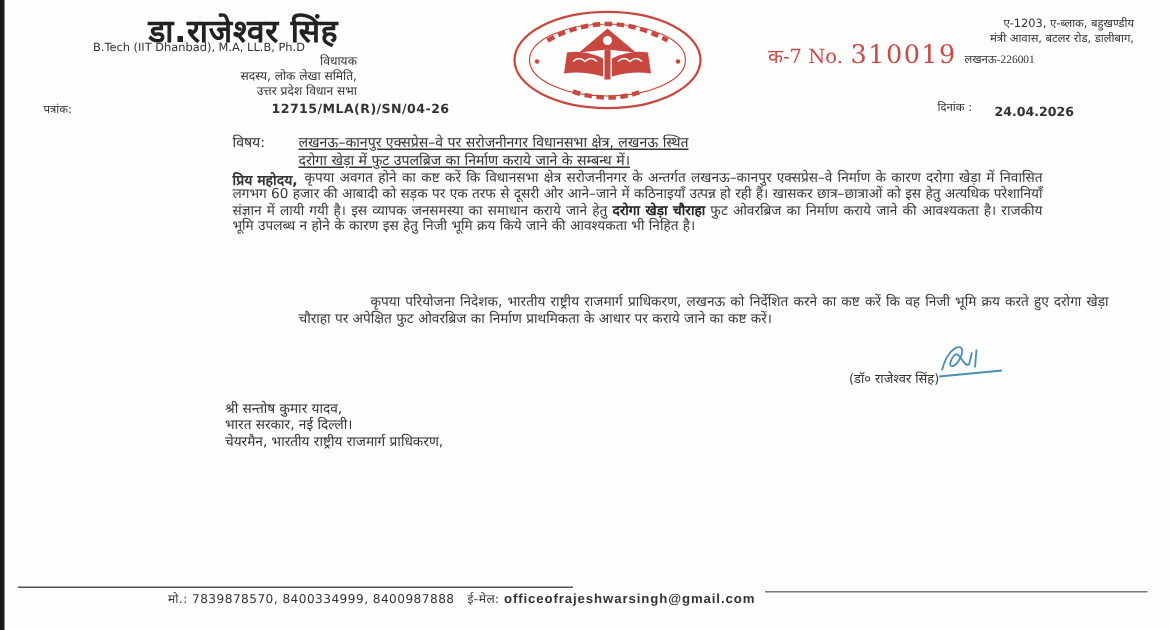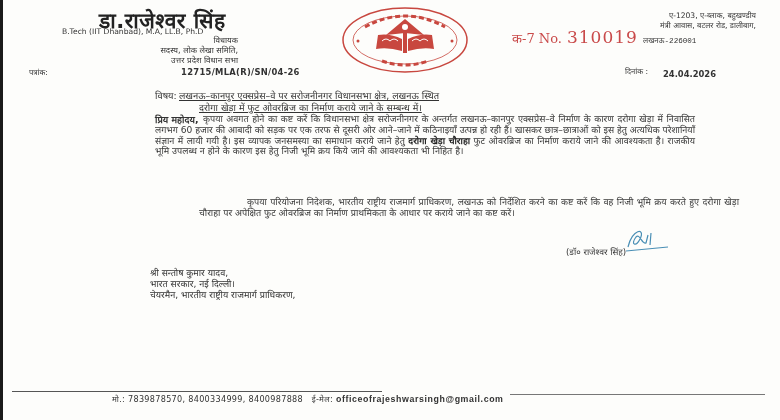--- a/index.html
+++ b/index.html
@@ -15,29 +15,29 @@
     .quals { left:62px; top:27px; font-size:7.6px; color:#333; }
     .hdr-block { position:absolute; left:30px; width:208px; top:35px; text-align:right; }
     .hdr-block div { font-size:8.1px; line-height:10.2px; color:#333; }
 
     .emblem { left:340px; top:5px; width:130px; height:70px; }
 
     .addr { right:24px; top:11px; text-align:right; font-size:7.6px; line-height:10.3px; color:#333; }
     .serial { left:512px; top:27px; font-family:"DejaVu Serif", serif; color:#c94a4a; }
     .serial .pre { font-size:13px; }
     .serial .num { font-size:17px; letter-spacing:1px; }
-    .serial .city { font-size:7.6px; color:#333; font-family:Liberation Mono, monospace; }
+    .serial .city { font-size:7.6px; color:#333; font-family:Liberation Serif, serif; }
 
     .ref-label { left:29px; top:67px; font-size:7.6px; color:#333; }
     .ref-val { left:181px; top:67px; font-size:8.4px; font-weight:bold; color:#333; letter-spacing:0.3px; }
     .date-label { left:625px; top:66px; font-size:7.6px; color:#333;text-align:center; }
     .date-val { left:663px; top:69px; font-size:8.4px; font-weight:bold; color:#333; }
 
     .subject { left:155px; top:90px; font-size:9.4px; line-height:11.8px; color:#333; }
-    .subject .lbl { display:inline-block; width:24px; }
+    .subject .lbl { display:inline-block; width:44px; }
     .subject .ul { text-decoration:underline; }
     .subject .indent { padding-left:44px; }
 
     .salutation { left:155px; top:113px; font-size:9.4px; font-weight:bold; color:#333; }
 
     .body-text { left:155px; width:540px; font-size:9.1px; line-height:10.8px; color:#383838; }
     .para1 { top:114px; }
     .para2 { top:197px;margin-left:44px; }
     .body-text p { margin:0; text-align:justify; text-align-last:left; white-space:normal; }
     .body-text .ind { text-indent:48px; }
@@ -94,21 +94,21 @@
   <span class="city">लखनऊ-226001</span>
 </div>
 
 <div class="abs ref-label">पत्रांक:</div>
 <div class="abs ref-val">12715/MLA(R)/SN/04-26</div>
 <div class="abs date-label">दिनांक :</div>
 <div class="abs date-val">24.04.2026</div>
 
 <div class="abs subject">
   <div><span class="lbl">विषय:</span><span class="ul">लखनऊ–कानपुर एक्सप्रेस–वे पर सरोजनीनगर विधानसभा क्षेत्र, लखनऊ स्थित</span></div>
-  <div class="indent"><span class="ul">दरोगा खेड़ा में फुट ओवरब्रिज का निर्माण कराये जाने के सम्बन्ध में।</span></div>
+  <div class="indent"><span class="ul">दरोगा खेड़ा में फुट उपलब्रिज का निर्माण कराये जाने के सम्बन्ध में।</span></div>
 </div>
 
 <div class="abs salutation">प्रिय महोदय,</div>
 
 <div class="abs body-text para1">
   <p class="ind"><span>कृपया अवगत होने का कष्ट करें कि विधानसभा क्षेत्र सरोजनीनगर के अन्तर्गत लखनऊ–कानपुर एक्सप्रेस–वे निर्माण के कारण दरोगा खेड़ा में निवासित लगभग 60 हजार की आबादी को सड़क पर एक तरफ से दूसरी ओर आने–जाने में कठिनाइयाँ उत्पन्न हो रही हैं। खासकर छात्र–छात्राओं को इस हेतु अत्यधिक परेशानियाँ संज्ञान में लायी गयी है। इस व्यापक जनसमस्या का समाधान कराये जाने हेतु</span> <b>दरोगा खेड़ा चौराहा</b> <span>फुट ओवरब्रिज का निर्माण कराये जाने की आवश्यकता है। राजकीय भूमि उपलब्ध न होने के कारण इस हेतु निजी भूमि क्रय किये जाने की आवश्यकता भी निहित है।</span></p>
 </div>
 <div class="abs body-text para2">
   <p class="ind">कृपया परियोजना निदेशक, भारतीय राष्ट्रीय राजमार्ग प्राधिकरण, लखनऊ को निर्देशित करने का कष्ट करें कि वह निजी भूमि क्रय करते हुए दरोगा खेड़ा चौराहा पर अपेक्षित फुट ओवरब्रिज का निर्माण प्राथमिकता के आधार पर कराये जाने का कष्ट करें।</p>
 </div>

